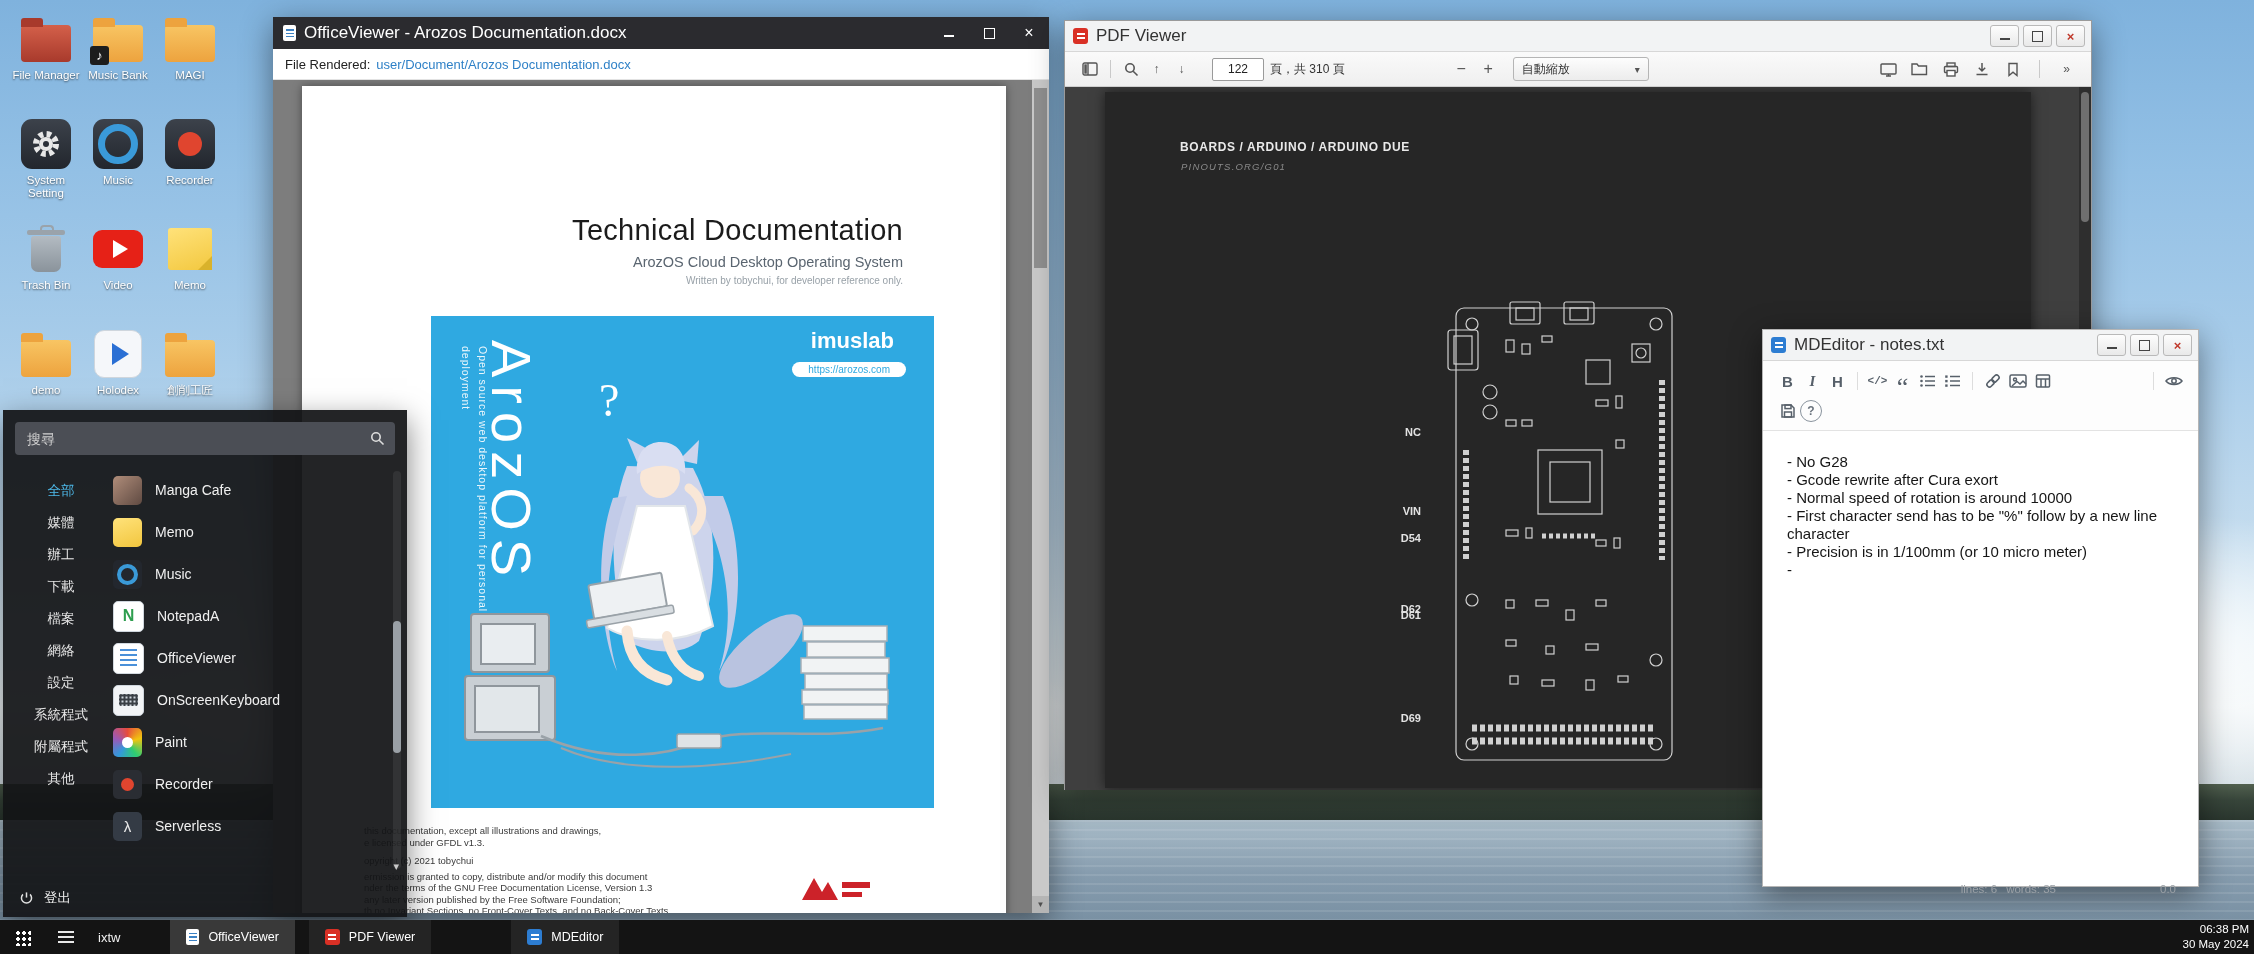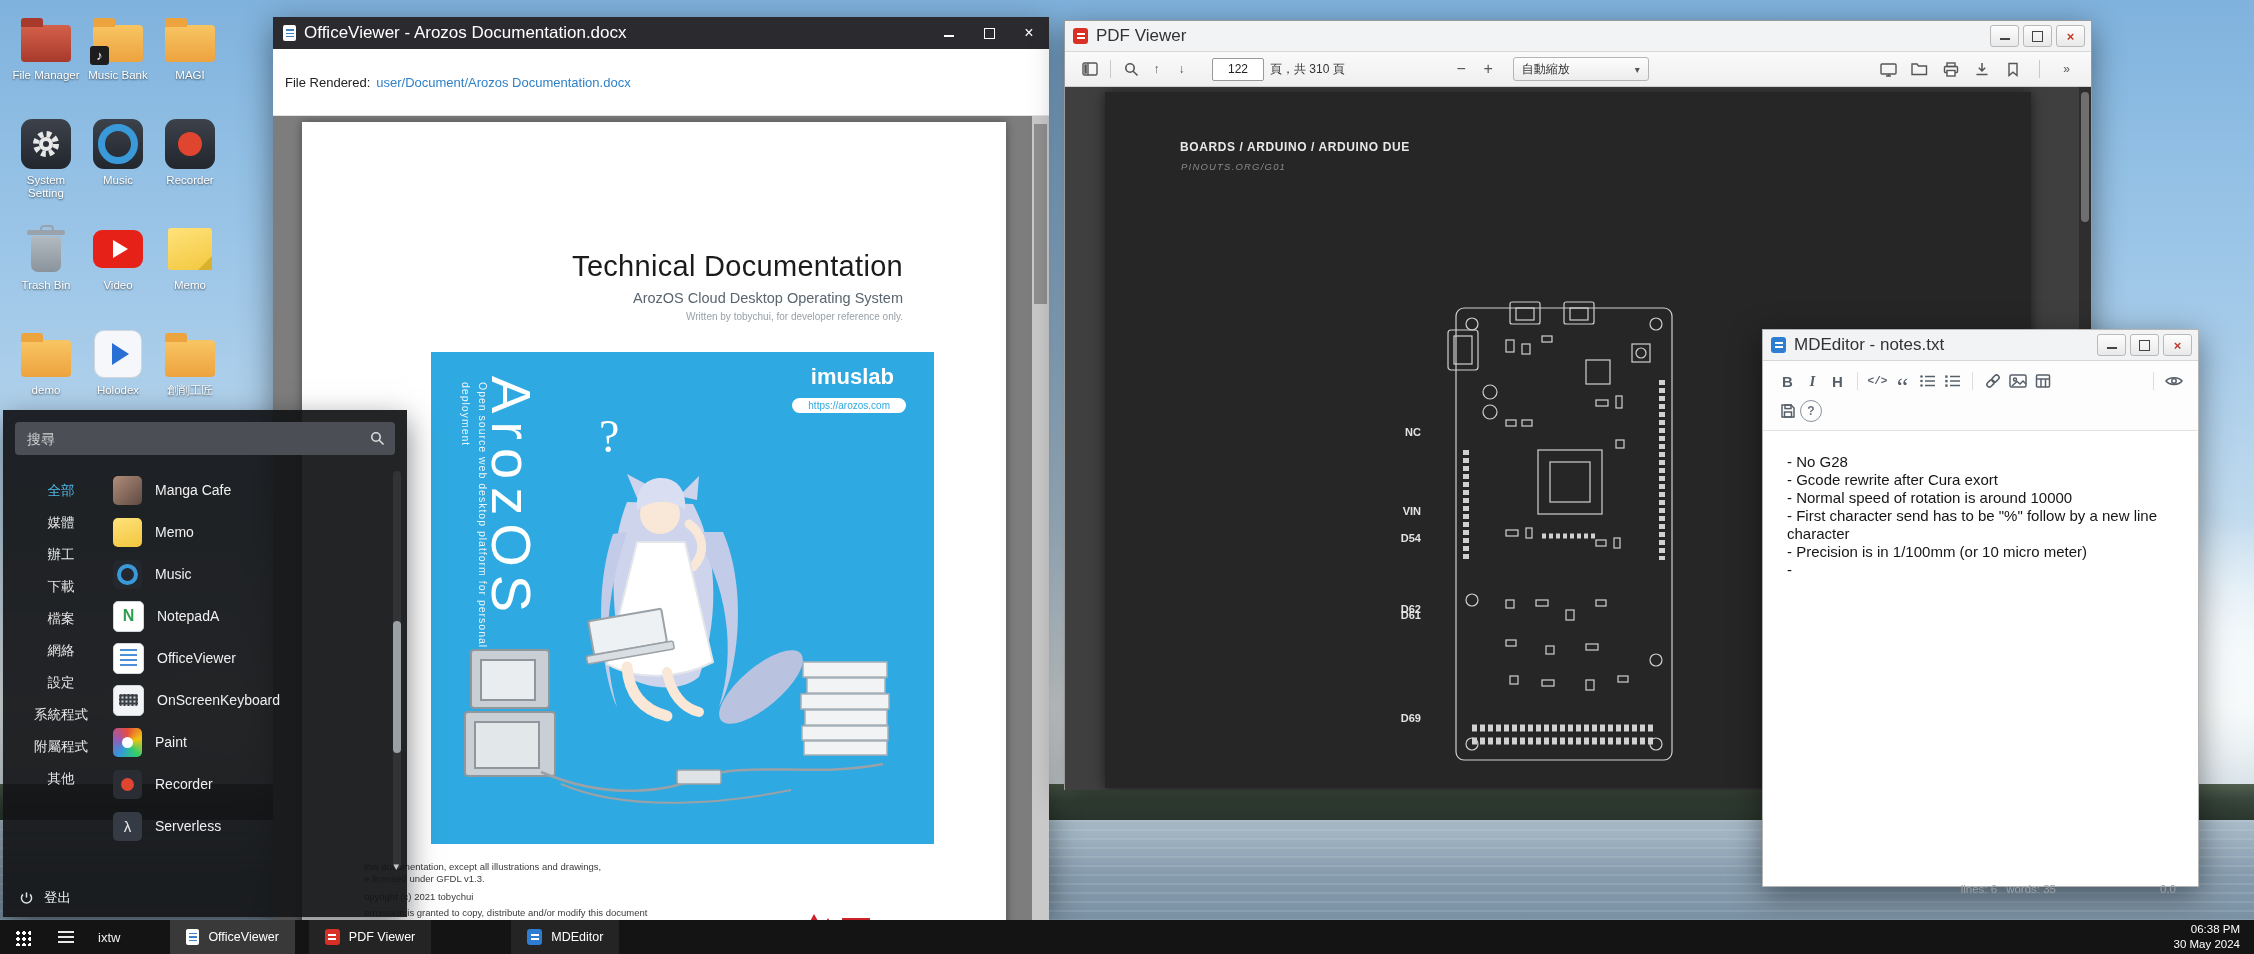--- a/index.html
+++ b/index.html
@@ -71,21 +71,21 @@
   .wbtn.box.red{color:#c0392b;font-weight:bold;}
   .min-glyph{display:inline-block;width:10px;border-bottom:2px solid currentColor;margin-top:6px;}
   .max-glyph{display:inline-block;width:9px;height:9px;border:1.6px solid currentColor;}
 
   
   .office{left:273px;top:17px;width:776px;height:896px;z-index:2;}
   .doc-mini{width:13px;height:16px;background:#fff;border-radius:2px;position:relative;}
   .doc-mini::after{content:"";position:absolute;left:2.5px;right:2.5px;top:4px;height:8px;
     background:repeating-linear-gradient(180deg,#3d82c4 0 1.5px,transparent 1.5px 3.5px);}
   .file-bar{height:30px;background:#fff;border-bottom:1px solid #e2e2e2;display:flex;align-items:center;
-    padding:18px 12px;font-size:13px;gap:6px;color:#222;}
+    padding:0 12px;font-size:13px;gap:6px;color:#222;}
   .file-bar a{color:#2f81c7;text-decoration:none;}
   .office-content{position:relative;height:833px;background:#7d7d7d;overflow:hidden;}
   .page{position:absolute;left:29px;top:6px;width:704px;height:850px;background:#fff;
     box-shadow:0 0 9px rgba(0,0,0,.4);overflow:hidden;}
   .doc-head{position:absolute;top:128px;right:103px;text-align:right;}
   .doc-head h1{margin:0;font-size:29px;font-weight:400;color:#1b1b1b;letter-spacing:.3px;}
   .doc-head h2{margin:7px 0 0;font-size:14.5px;font-weight:400;color:#5a6570;}
   .doc-head p{margin:5px 0 0;font-size:10px;color:#98a1a8;}
   .poster{position:absolute;left:129px;top:230px;width:503px;height:492px;background:#2fa9e1;overflow:hidden;}
   .poster-vtitle{position:absolute;left:52px;top:24px;writing-mode:vertical-rl;
@@ -198,21 +198,21 @@
   .tb-sq{width:44px;height:100%;display:flex;align-items:center;justify-content:center;}
   .dots{width:17px;height:17px;background-image:radial-gradient(circle,#fff 1.7px,transparent 1.9px);
     background-size:6px 6px;background-position:1px 1px;}
   .burger{display:flex;flex-direction:column;gap:3px;}
   .burger i{width:16px;height:2px;background:#e8e8e8;}
   .host{font-size:13px;margin:0 0 0 10px;color:#f0f0f0;}
   .task{display:flex;align-items:center;gap:9px;height:100%;padding:0 16px;font-size:12.5px;
     background:rgba(255,255,255,.07);}
   .task.active{background:rgba(255,255,255,.16);}
   .t-ov{margin-left:50px;} .t-pdf{margin-left:14px;} .t-md{margin-left:80px;text-align:center;}
-  .clock{margin-left:auto;text-align:right;padding-right:14px;font-size:11.5px;line-height:1.3;color:#fff;}
+  .clock{margin-left:auto;text-align:right;padding-right:5px;font-size:11.5px;line-height:1.3;color:#fff;}
 
   svg.icon{display:block;}
 </style>
 </head>
 <body>
 
 <div class="screen">
 
   <div class="sky"></div>
   <div class="clouds"></div>

